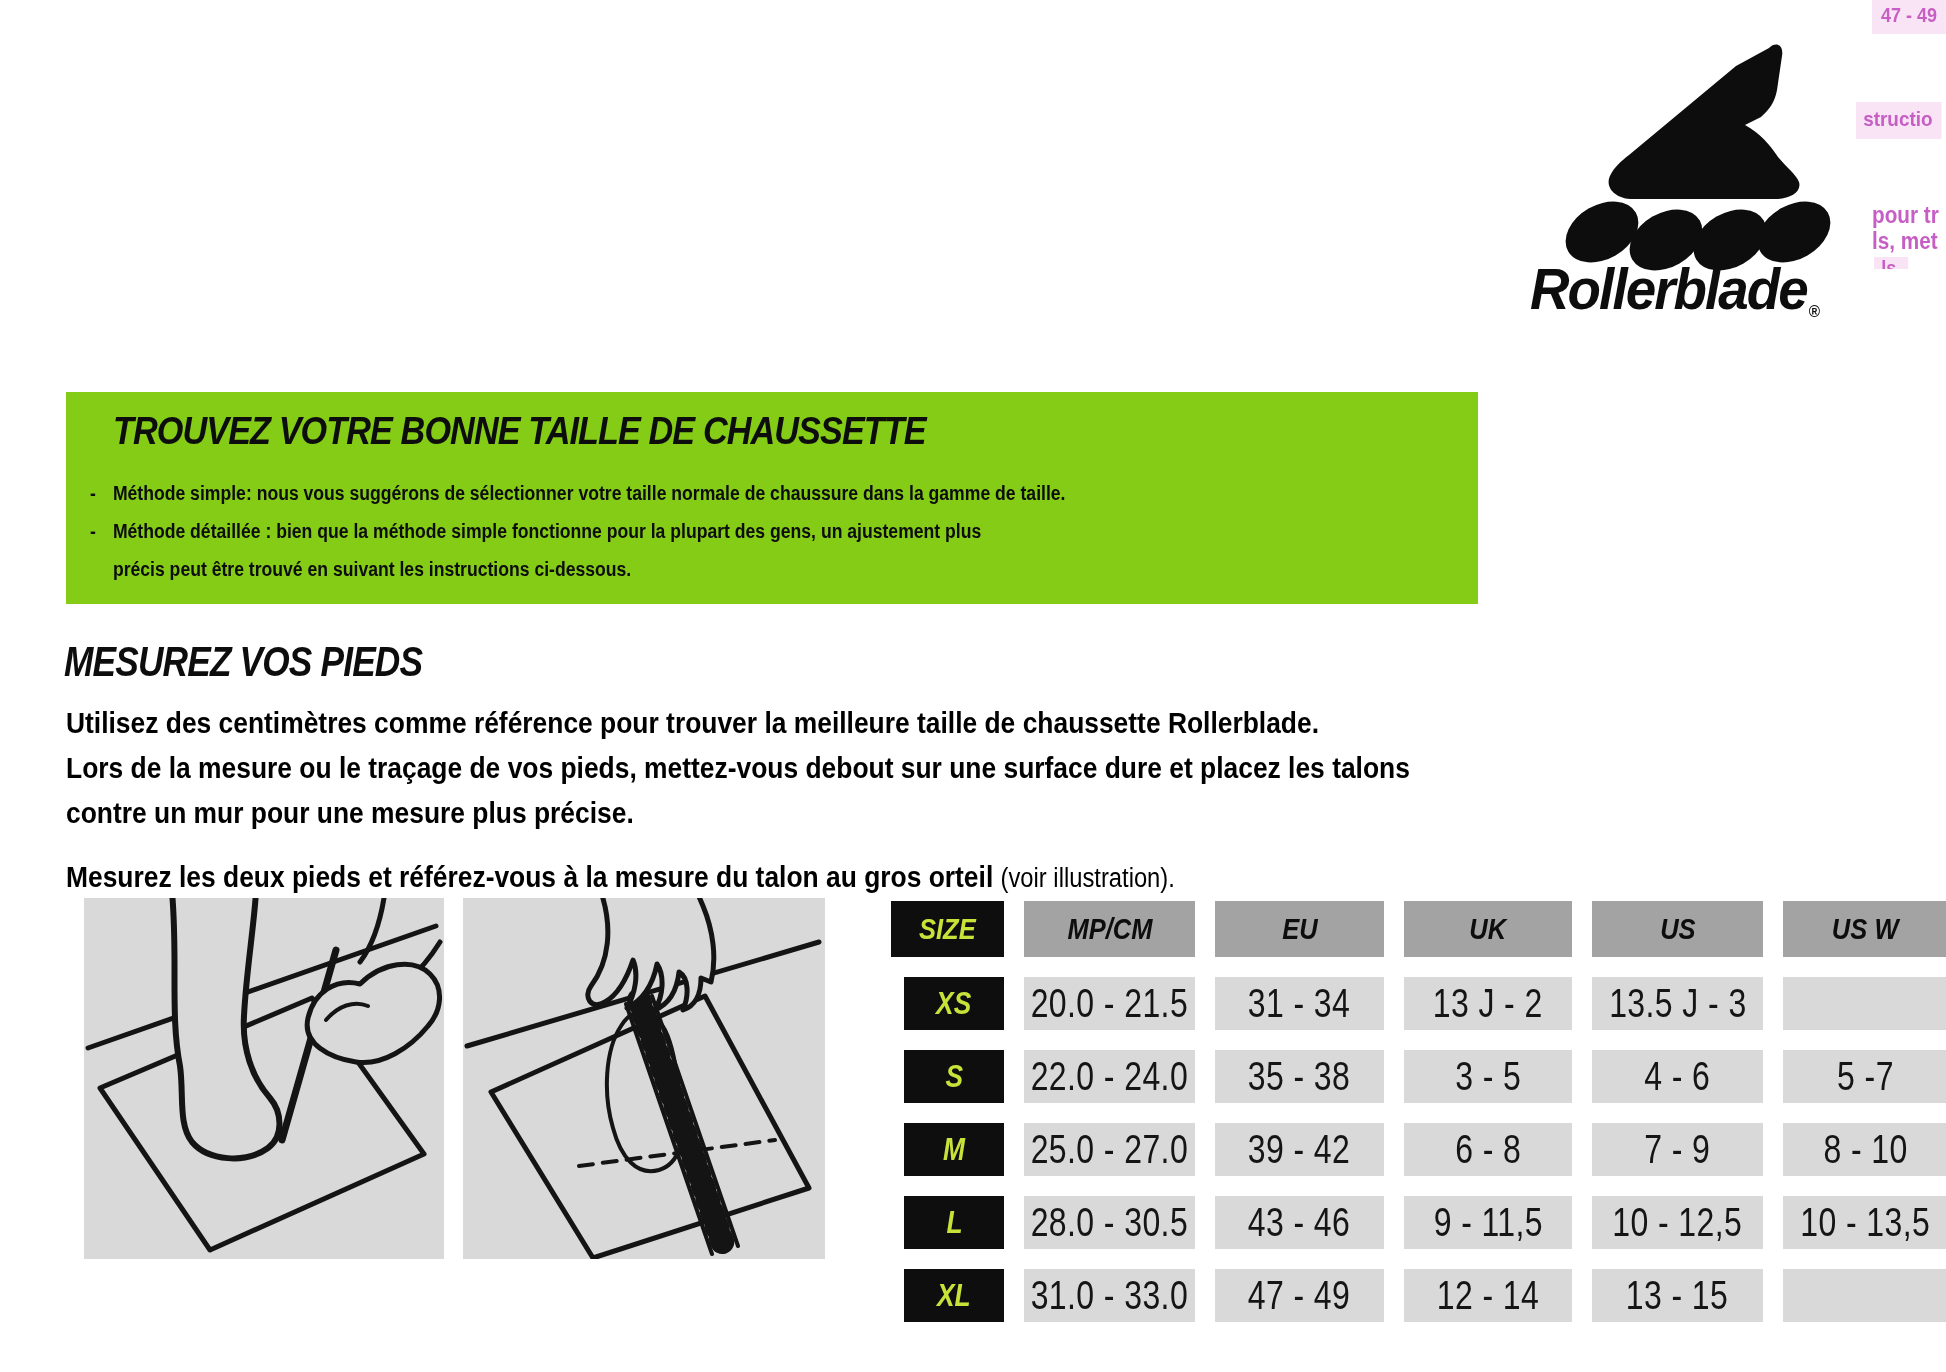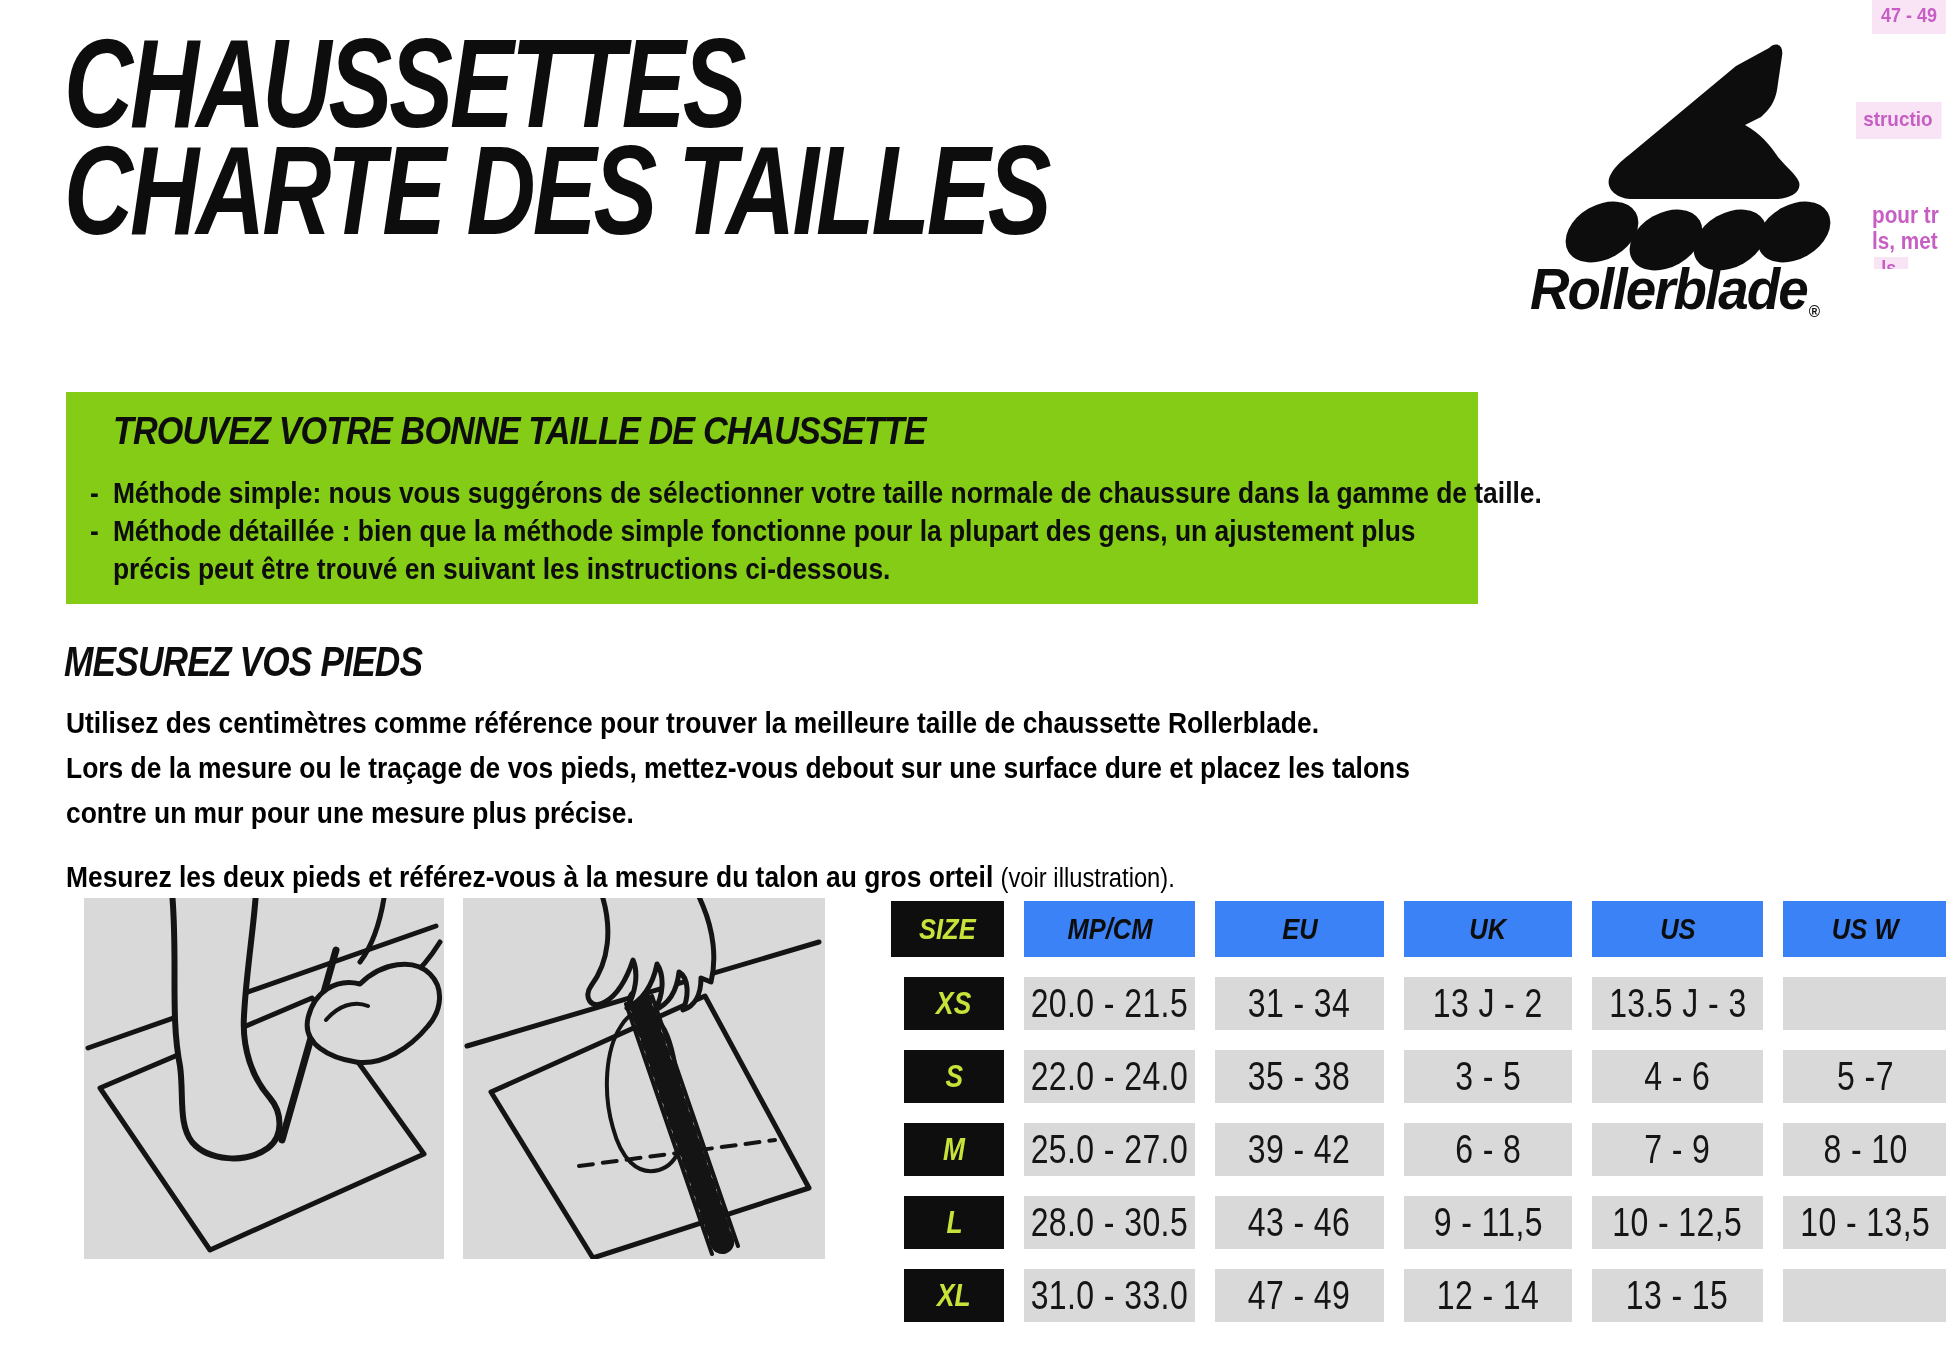--- a/index.html
+++ b/index.html
@@ -24,57 +24,53 @@
   .frag.hl{background:#f9e4f6;}
   .frag1{left:1872px;top:0px;font-size:20px;padding:4px 10px 7px 10px;}
   .frag2{left:1856px;top:102px;font-size:21px;padding:5px 10px 8px 8px;}
   .frag3{left:1872px;top:202px;font-size:23px;}
   .frag4{left:1872px;top:228px;font-size:23px;}
   .frag5{left:1874px;top:257px;font-size:20px;height:12px;overflow:hidden;padding:0 8px;}
   
   .banner{position:absolute;left:66px;top:392px;width:1412px;height:212px;background:#84cc16;}
   .banner-heading{margin:18px 0 0 47px;font-style:italic;font-weight:bold;font-size:38px;
                   letter-spacing:-1px;white-space:nowrap;transform:scaleX(0.9);transform-origin:left center;color:#0d0d0d;}
-  .bullets{margin:21px 0 0 24px;font-weight:bold;font-size:30px;line-height:38px;color:#0d0d0d;}
+  .bullets{margin:21px 0 0 24px;font-weight:bold;font-size:20px;line-height:38px;color:#0d0d0d;}
   .bl{white-space:nowrap;transform:scaleX(0.88);transform-origin:left center;}
   .bl .dash{display:inline-block;width:26px;}
   
   .sec-heading{position:absolute;left:64px;top:638px;font-style:italic;font-weight:bold;
                font-size:42px;letter-spacing:-1px;white-space:nowrap;
                transform:scaleX(0.84);transform-origin:left center;color:#0d0d0d;}
   .para{position:absolute;left:66px;top:700px;font-weight:bold;font-size:30px;line-height:45px;color:#000000;}
   .para .ln{white-space:nowrap;transform:scaleX(0.88);transform-origin:left center;}
   .para .ln.gap{margin-top:19px;}
   .para .light{font-weight:normal;font-size:27px;letter-spacing:0;}
   
   .panel{position:absolute;top:898px;width:360px;height:361px;background:#d9d9d9;overflow:hidden;}
   .panel1{left:84px;}
   .panel2{left:463px;width:362px;}
   
   .size-table{position:absolute;left:891px;top:901px;display:grid;
               grid-template-columns:113px 171px 169px 168px 171px 165px;
               grid-template-rows:56px 53px 53px 53px 53px 53px;
               column-gap:4px;row-gap:7px;gap:20px;}
   .cell{display:flex;align-items:center;justify-content:center;}
-  .th{background:#3b82f6;font-style:italic;font-weight:bold;font-size:30px;color:#0d0d0d;}
+  .th{background:#a3a3a3;font-style:italic;font-weight:bold;font-size:30px;color:#0d0d0d;}
   .th span,.thsize span,.tdsize span{display:inline-block;transform:scaleX(0.85);white-space:nowrap;}
   .thsize{background:#0e0e0e;font-style:italic;font-weight:bold;font-size:30px;color:#c8e23a;}
   .tdsize{background:#0e0e0e;font-style:italic;font-weight:bold;font-size:31px;color:#c8e23a;margin-left:13px;}
   .td{background:#d9d9d9;font-size:40px;color:#151515;}
   .td span{display:inline-block;transform:scaleX(0.8);white-space:nowrap;letter-spacing:0.5px;}
 </style>
 </head>
 <body>
 
 <div class="page">
 
-  <h1 class="title" style="margin:0;">
-    <span class="tl">CHAUSSETTES</span>
-    <span class="tl">CHARTE DES TAILLES</span>
-  </h1>
 
   <div class="logo">
     <svg width="320" height="245" viewBox="0 0 320 245" aria-hidden="true">
       <path fill="#0d0d0d" d="M229,20 C236,13 244,17 242,28 L237,62 C235,74 229,82 221,89 L205,97
                C220,105 230,117 238,129 C246,139 256,146 259,154 C262,164 250,171 236,171
                L95,171 C76,172 63,159 71,146 C74,140 81,133 89,127 L196,38 Z"></path>
       <g fill="#0d0d0d">
         <ellipse cx="62" cy="204" rx="39" ry="27" transform="rotate(-30 62 204)"></ellipse>
         <ellipse cx="126" cy="212" rx="39" ry="27" transform="rotate(-30 126 212)"></ellipse>
         <ellipse cx="190" cy="212" rx="39" ry="27" transform="rotate(-30 190 212)"></ellipse>

